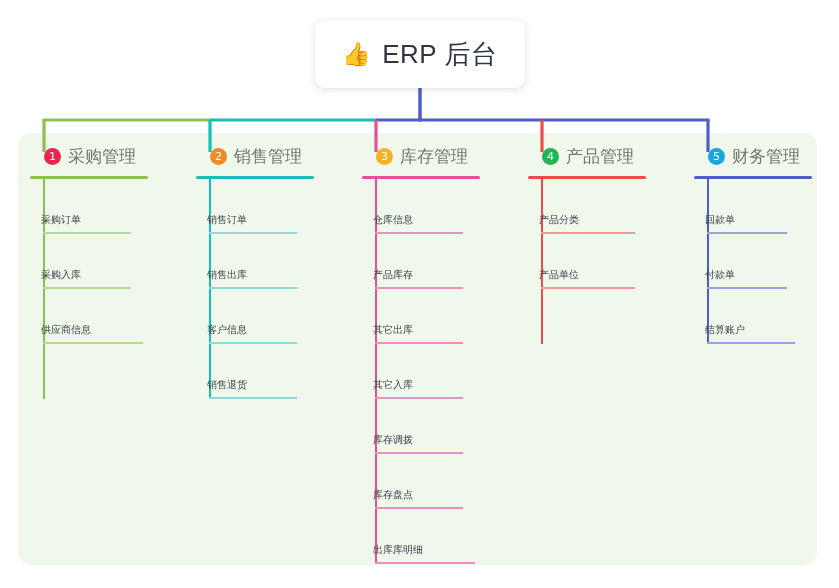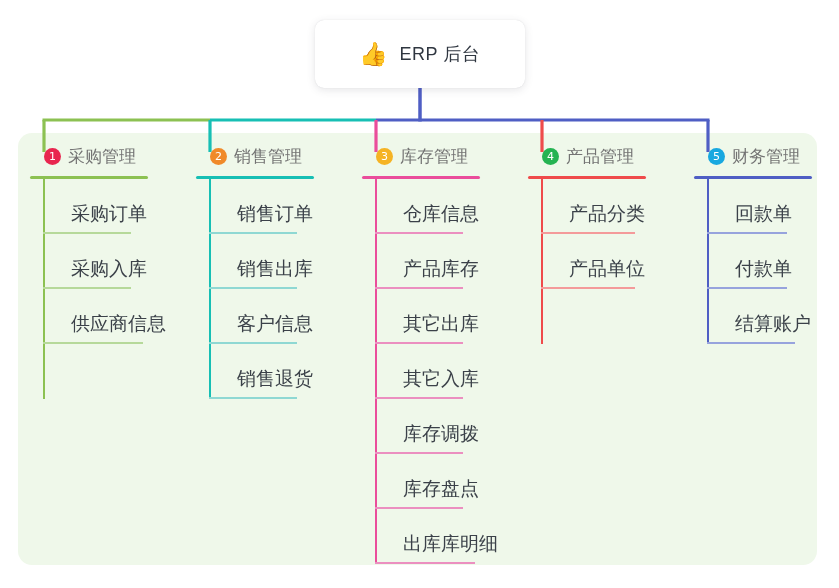--- a/index.html
+++ b/index.html
@@ -41,21 +41,21 @@
     display: flex;
     align-items: center;
     gap: 11px;
   }
   .root-emoji {
     font-size: 23px;
     line-height: 1;
     font-family: "DejaVu Sans", sans-serif;
   }
   .root-title {
-    font-size: 18px;
+    font-size: 26px;
     color: #2f3640;
     letter-spacing: 0.5px;
     white-space: nowrap;
   }
 
   
   #panel {
     position: absolute;
     left: 18px;
     top: 133px;
@@ -112,23 +112,23 @@
     position: relative;
     margin-top: 0;
   }
   .child {
     position: relative;
     height: 55px;
     box-sizing: border-box;
   }
   .child-label {
     position: absolute;
-    left: 41px;
+    left: 11px;
     bottom: 7px;
-    font-size: 19px;
+    font-size: 10px;
     color: #3b4149;
     white-space: nowrap;
   }
   .child-rule {
     position: absolute;
     left: 13px;
     bottom: 0;
     height: 1.6px;
   }
   .child-spine {

